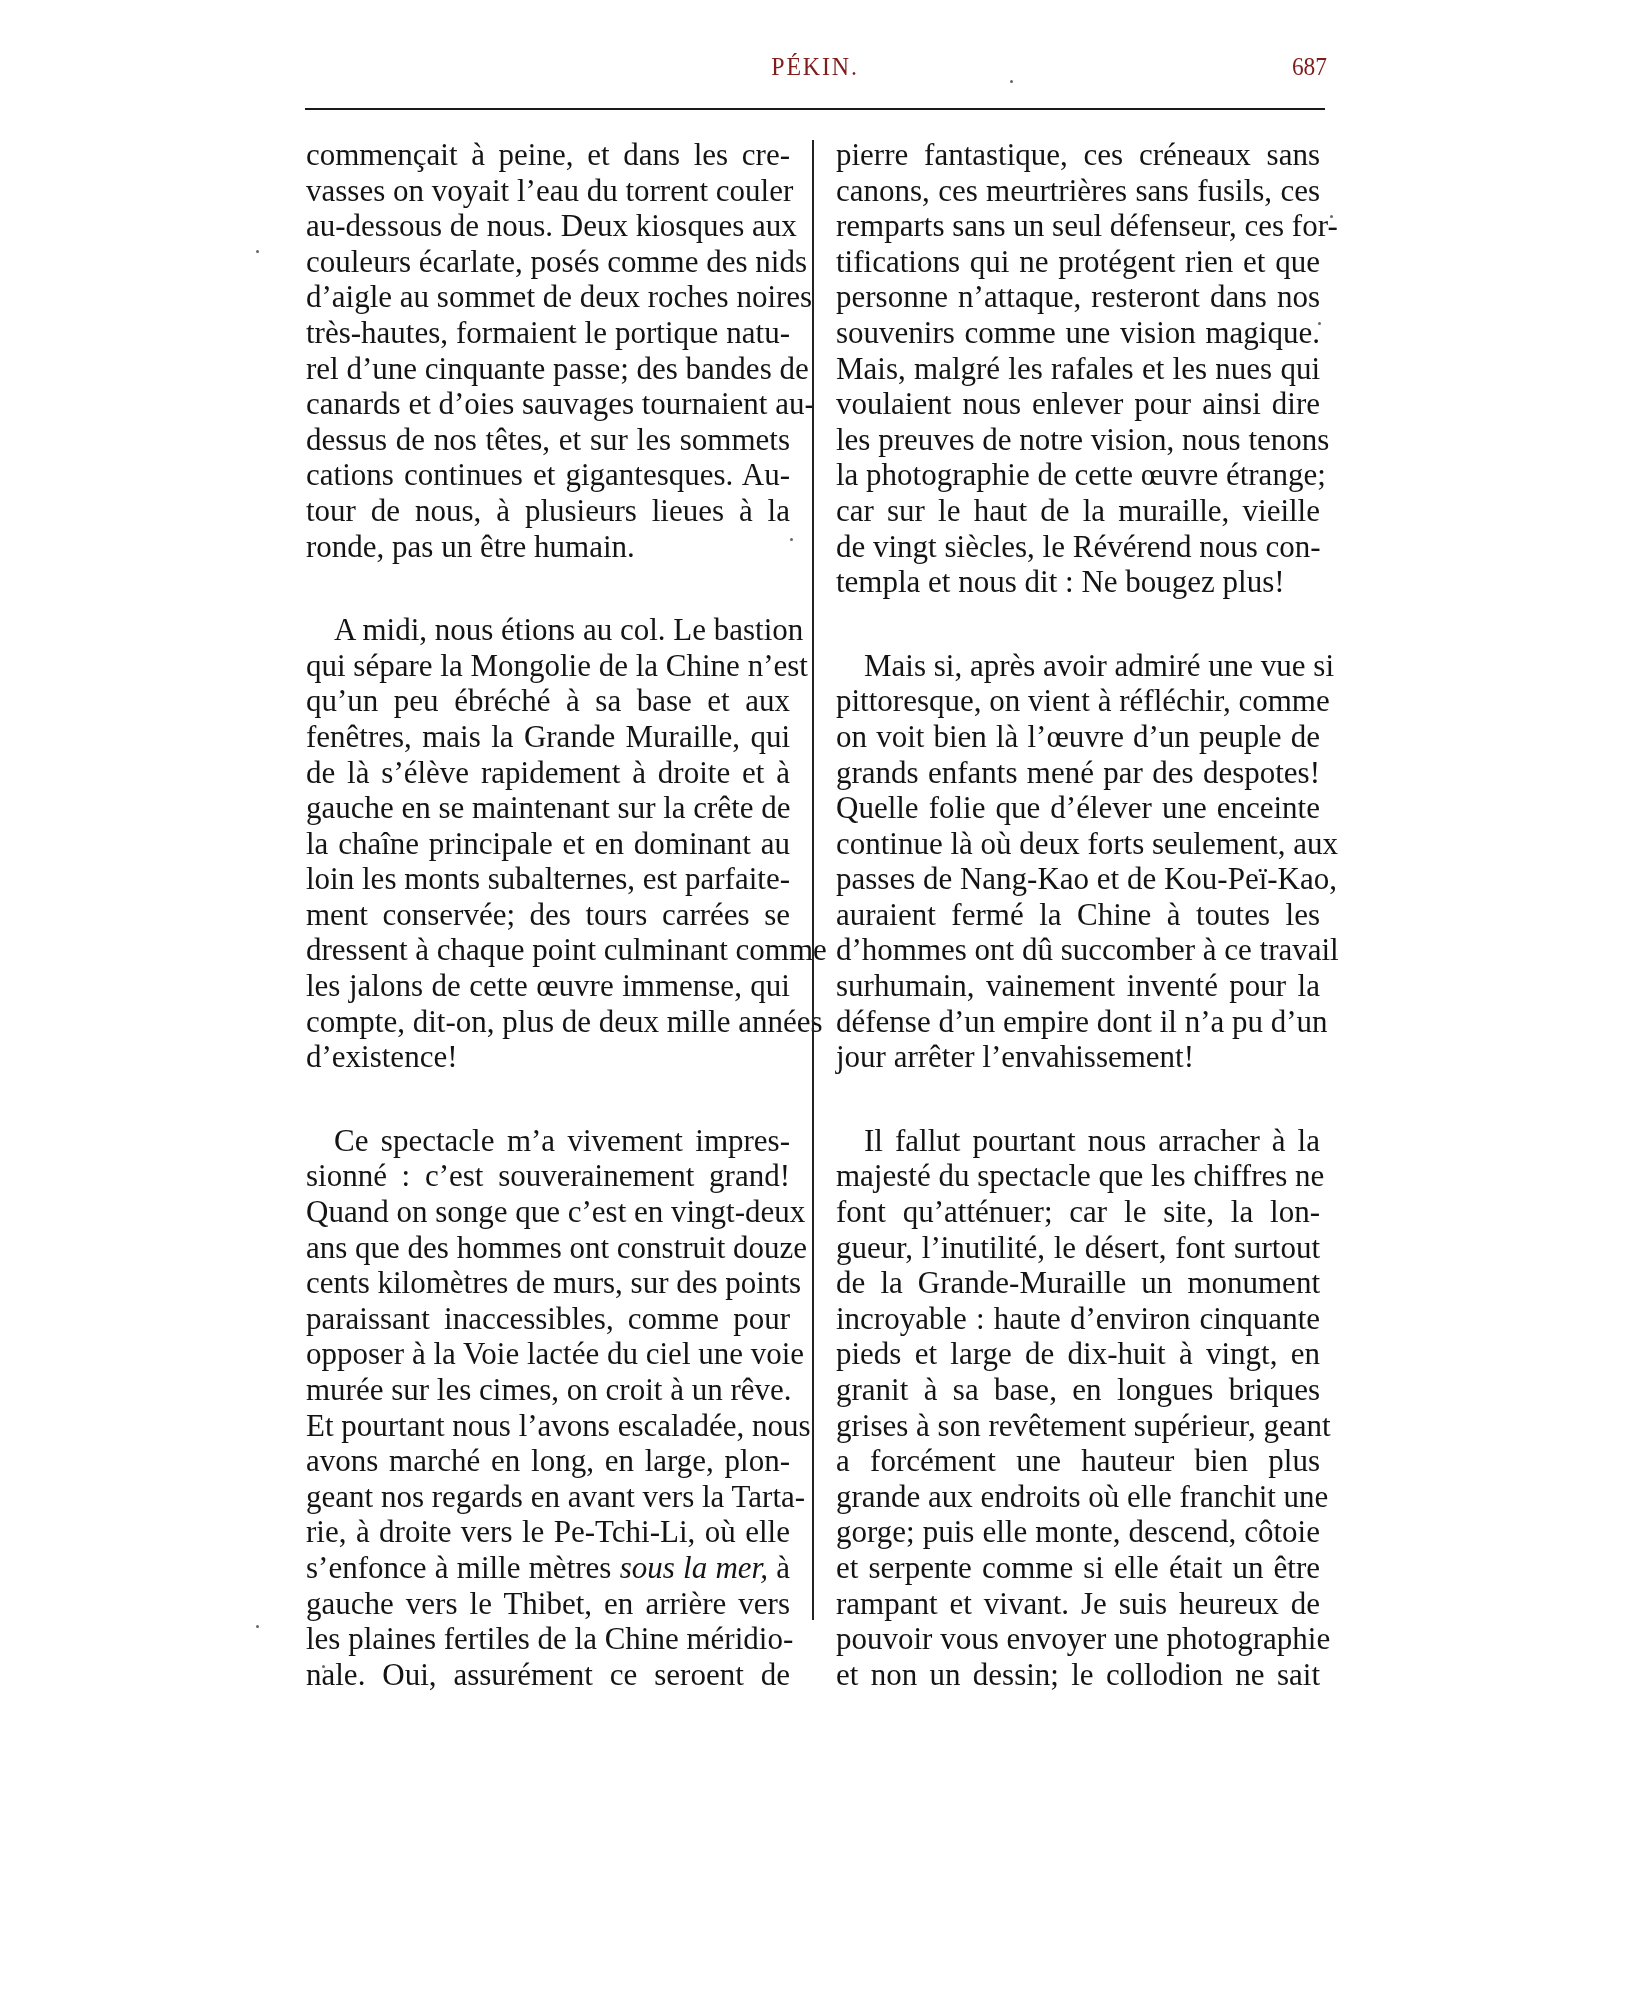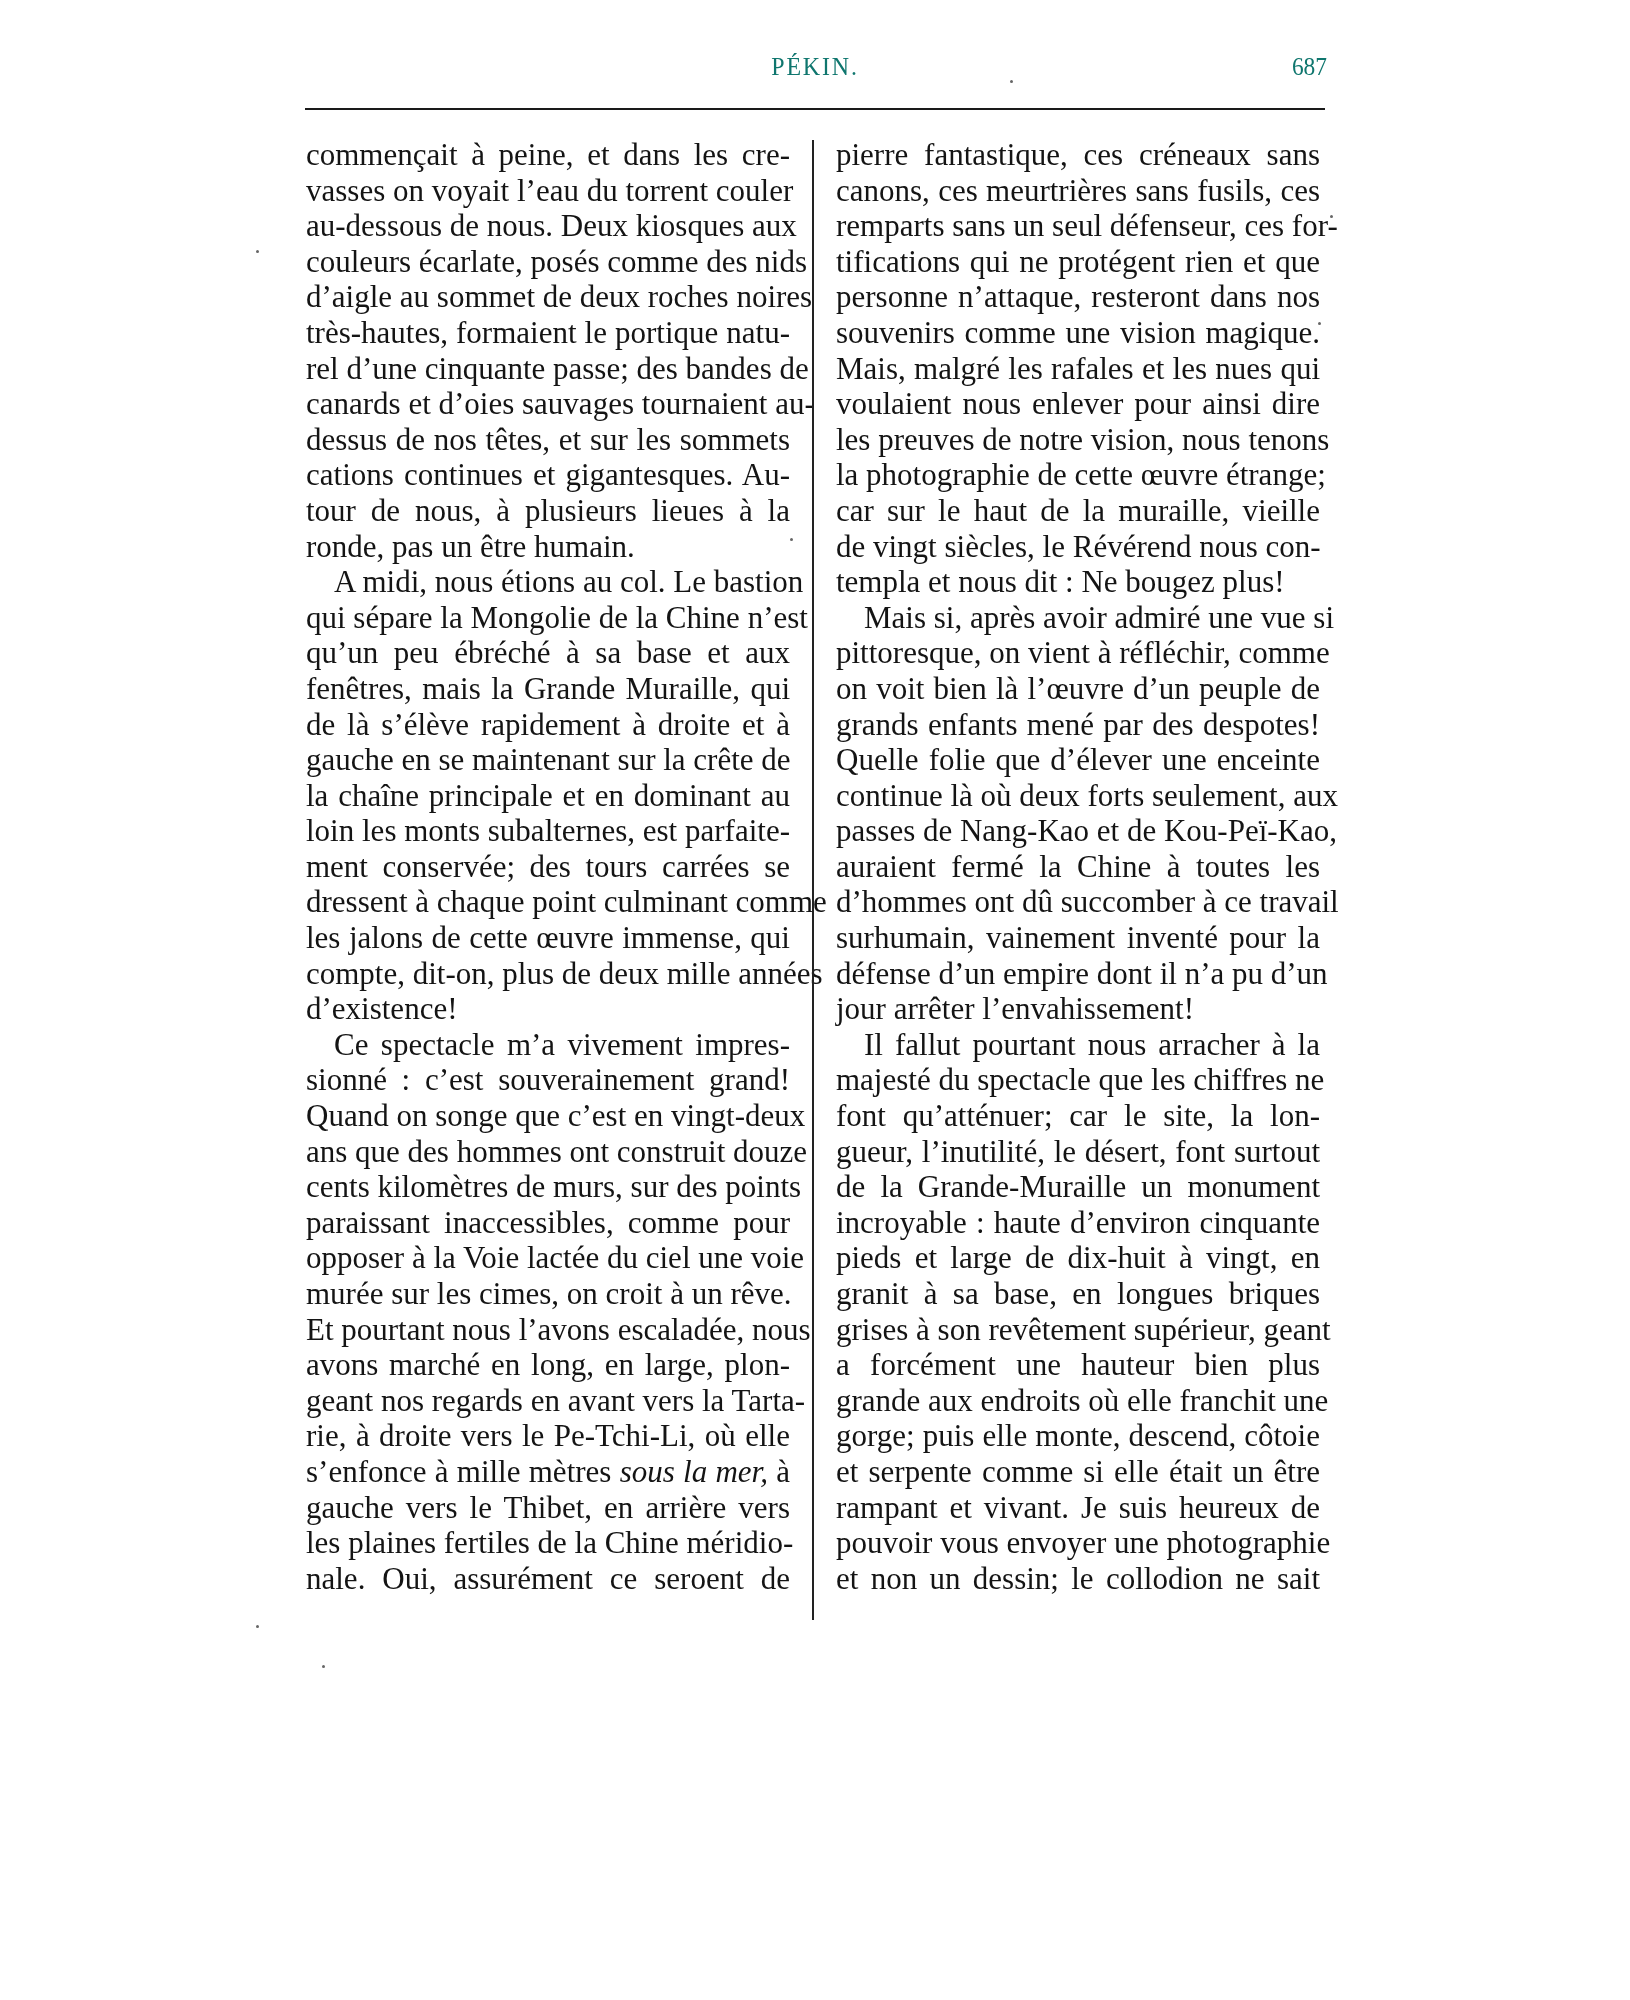--- a/index.html
+++ b/index.html
@@ -1,32 +1,32 @@
 <!DOCTYPE html>
 <html><head>
 <meta charset="utf-8">
 <style>
   html, body { margin: 0; padding: 0; background: #ffffff; }
   body { width: 1630px; height: 2000px; position: relative; overflow: hidden; }
   .page { position: absolute; left: 0; top: 0; width: 1630px; height: 2000px; background: #ffffff; }
   .running-head { position: absolute; top: 52px; left: 305px; width: 1020px; height: 40px;
-    font-family: "Liberation Serif", "DejaVu Serif", serif; color: #0f766e; }
+    font-family: "Liberation Serif", "DejaVu Serif", serif; color: #7f1d1d; }
   .running-title { position: absolute; left: 0; right: 0; text-align: center; top: 0;
     font-size: 26px; letter-spacing: 2px; transform: scaleX(0.92); }
   .page-number { position: absolute; right: -2px; top: 0; font-size: 26px; transform: scaleX(0.9); transform-origin: right; }
   .head-rule { position: absolute; top: 108px; left: 305px; width: 1020px; height: 0;
     border-top: 2.5px solid #1a1a1a; }
   .column { position: absolute; top: 137px; width: 484px;
     font-family: "Liberation Serif", "DejaVu Serif", serif; font-size: 31px; color: #141414; }
   .col-left { left: 306px; }
   .col-right { left: 836px; }
   .line { height: 35.6px; line-height: 35.6px; white-space: nowrap; text-align: justify;
     text-align-last: justify; overflow: visible; }
   .line.last { text-align-last: left; }
-  .line.indent { padding-left: 28px; }
+  .line.indent { padding-left: 28px; margin-top: 48px; }
   .column-divider { position: absolute; left: 812px; top: 140px; width: 0; height: 1480px;
     border-left: 2.5px solid #222; }
   em { font-style: italic; }
   .speck { position: absolute; width: 3px; height: 3px; background: #666; border-radius: 50%; }
 </style>
 </head>
 <body>
 
 <div class="page">
   <div class="running-head">

